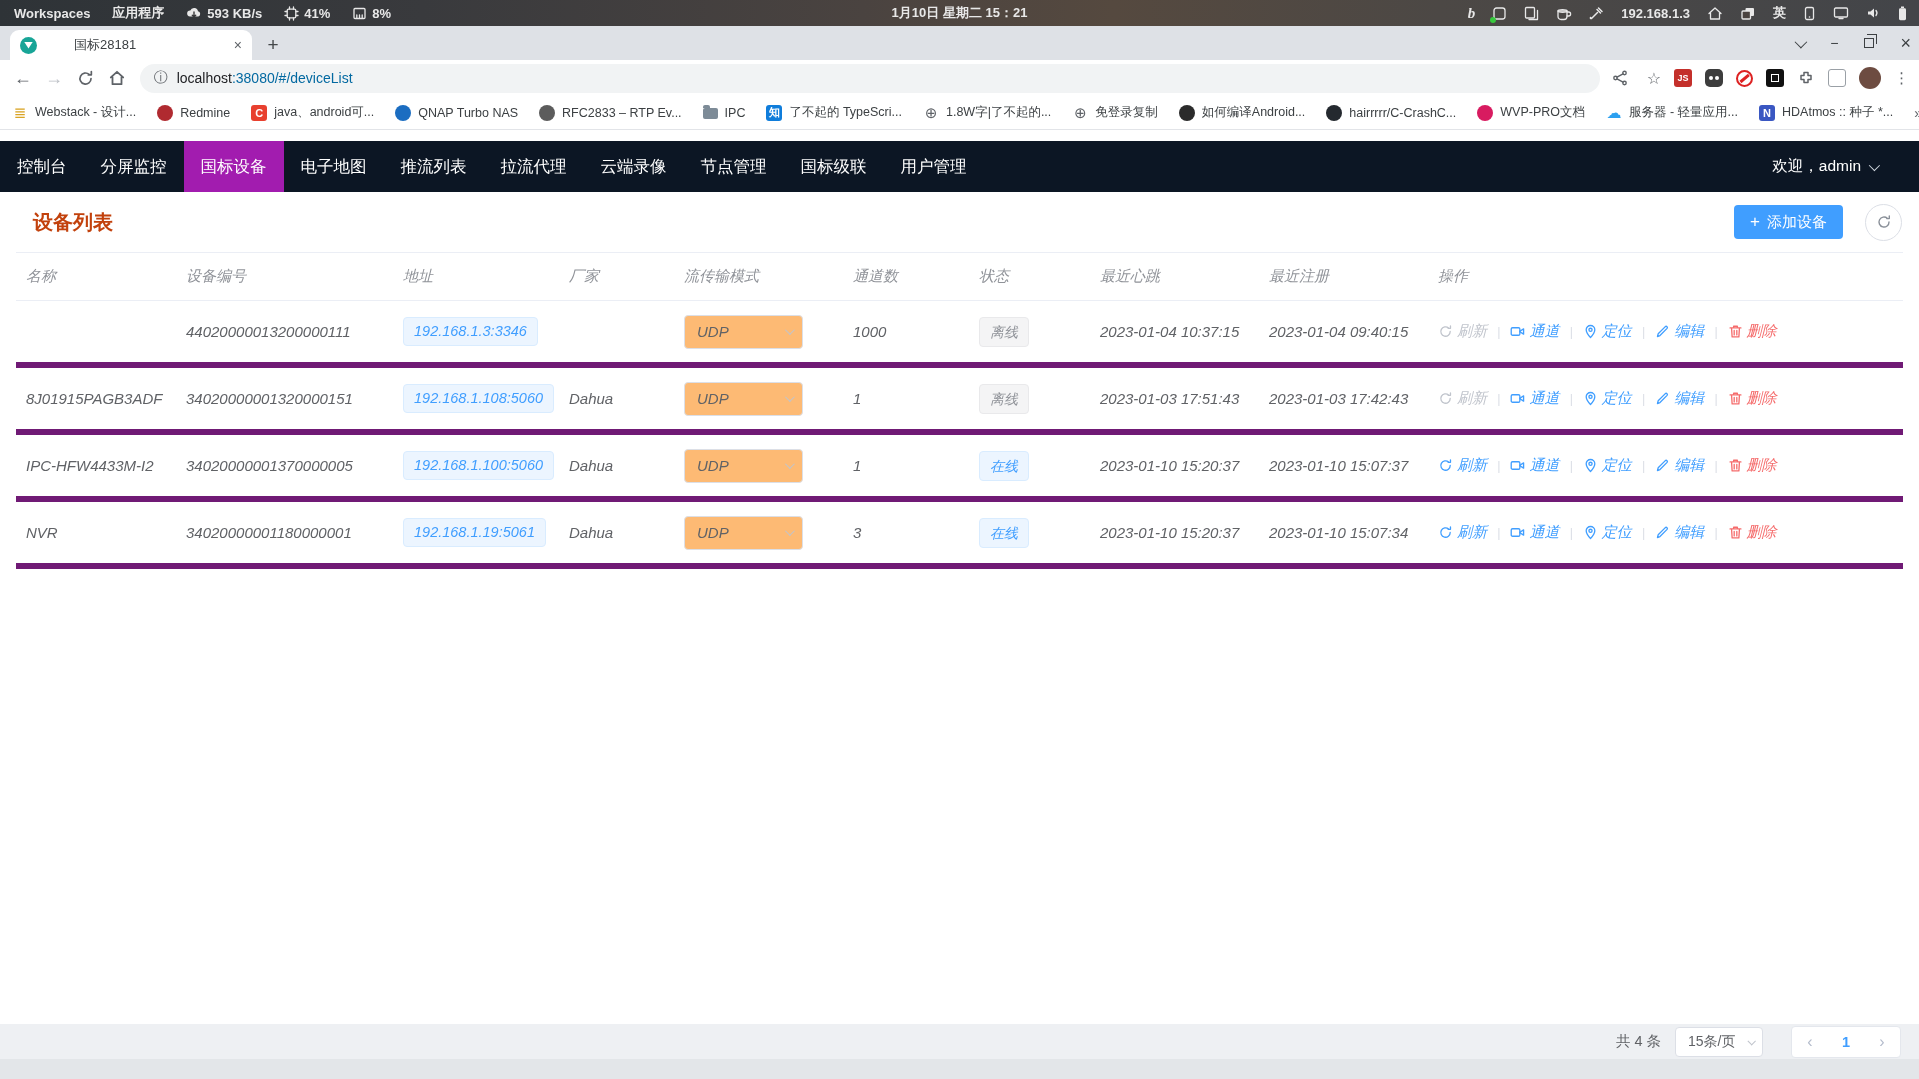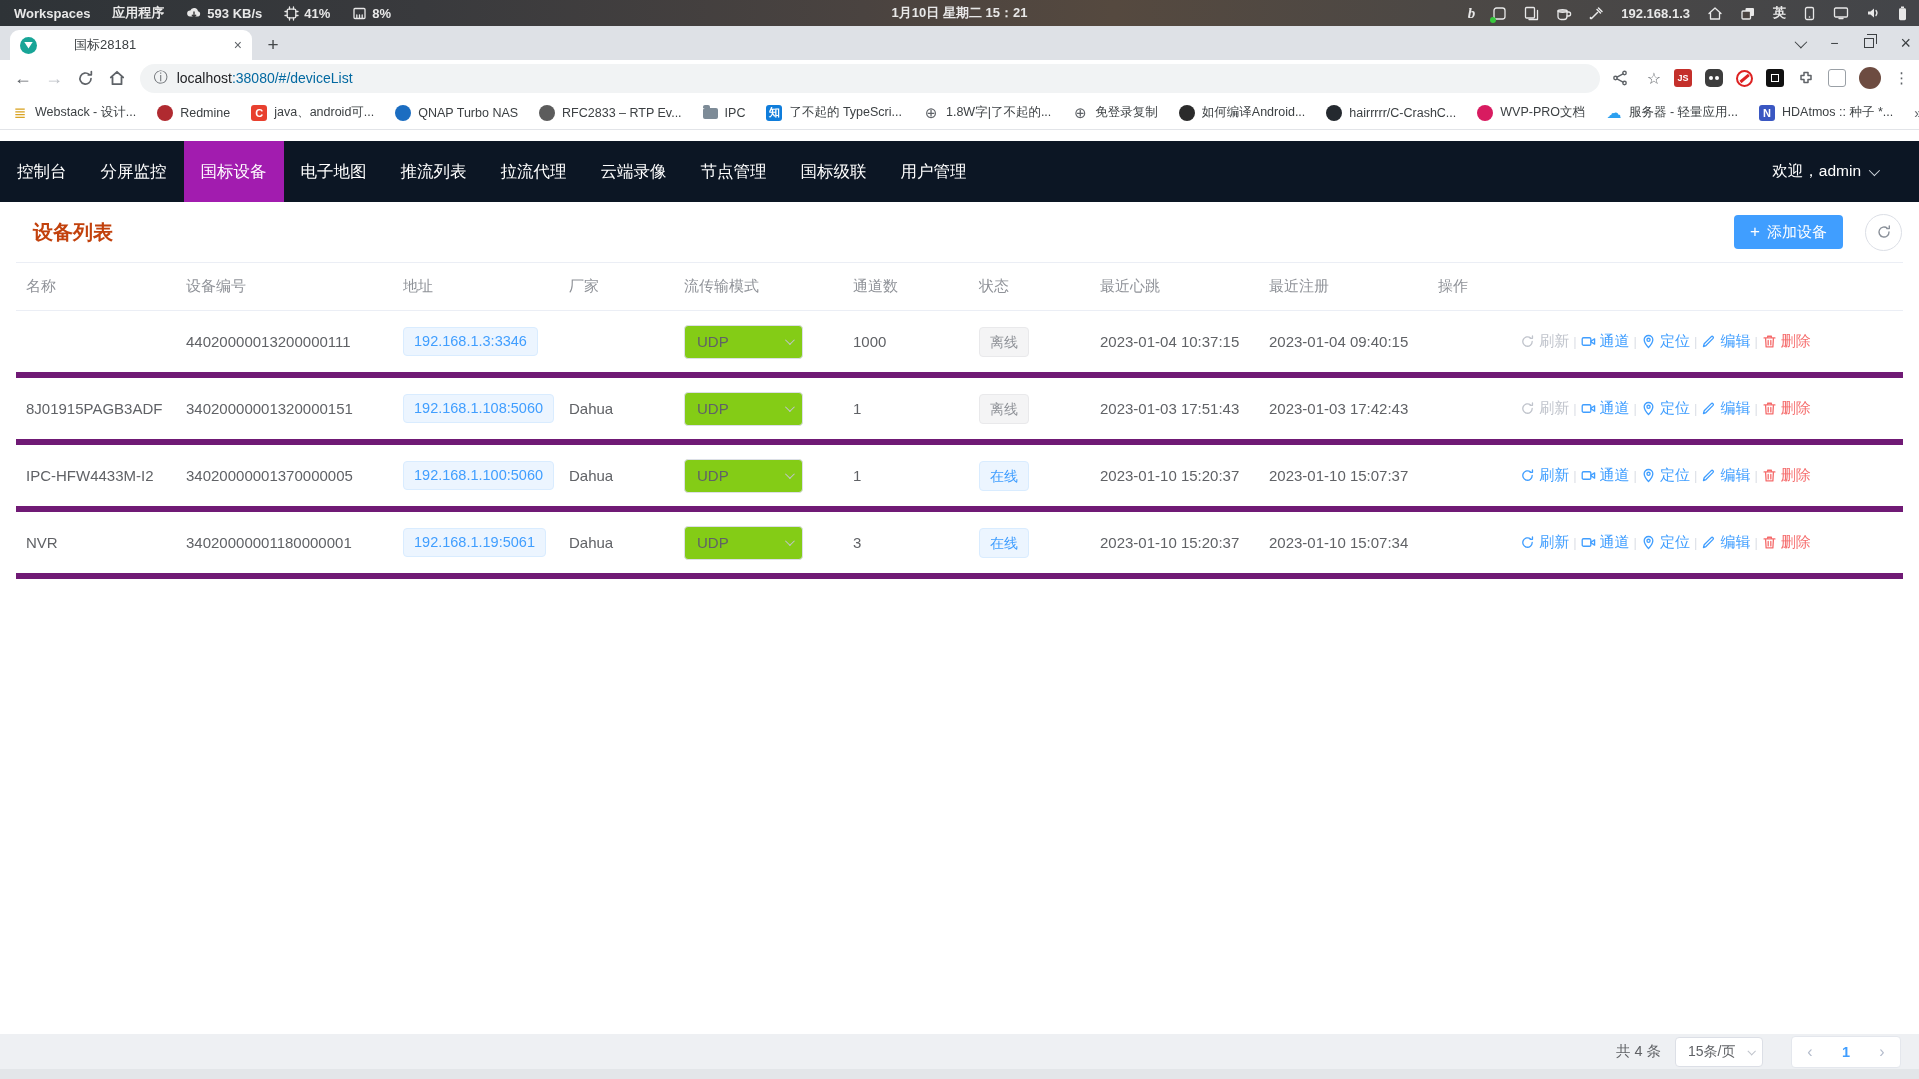--- a/index.html
+++ b/index.html
@@ -60,48 +60,48 @@
   .bm-ic.circle { border-radius:50%; } .bm-ic.rounded { border-radius:3px; }
   .bm-ic.plain { font-size:15px; font-weight:400; }
   .bm-ic.folder { width:15px; height:11px; border-radius:2px; position:relative; margin-top:2px; }
   .bm-ic.folder::before { content:""; position:absolute; top:-3px; left:0; width:7px; height:3px; background:inherit; border-radius:2px 2px 0 0; }
   .bm-overflow { margin-left:auto; color:#5f6368; font-size:14px; }
 
   
   .gap-strip { height:11px; background:#fff; }
 
   
-  .appnav { height:61px; background:#0c1624; display:flex; align-items:stretch; color:#fff; font-size:16.5px; }
+  .appnav { height:51px; background:#0c1624; display:flex; align-items:stretch; color:#fff; font-size:16.5px; }
   .nav-items { display:flex; align-items:stretch; }
   .nav-item { display:flex; align-items:center; padding:0 17px; cursor:pointer; }
   .nav-item.active { background:#a21caf; }
   .welcome { margin-left:auto; display:flex; align-items:center; gap:8px; padding-right:42px; font-size:15.5px; }
   .chev-sm { width:8px; height:8px; border-right:1.5px solid #cfd6dd; border-bottom:1.5px solid #cfd6dd; transform:rotate(45deg) translateY(-2px); }
 
   
   .page { background:#fff; }
   .page-header { height:60px; display:flex; align-items:center; padding:0 17px 0 33px; }
   .page-title { font-size:20px; font-weight:700; color:#c2410c; }
   .header-right { margin-left:auto; display:flex; align-items:center; gap:22px; }
   .btn-add { height:34px; background:#409eff; color:#fff; border:none; border-radius:4px; font-size:15px; padding:0 16px; display:flex; align-items:center; gap:7px; cursor:pointer; font-family:inherit; }
   .btn-refresh-circle { width:37px; height:37px; border-radius:50%; border:1px solid #dcdfe6; background:#fff; display:flex; align-items:center; justify-content:center; color:#8a9099; cursor:pointer; }
 
   
-  .tbl-wrap { margin:0 16px; }
+  .tbl-wrap { margin:0 16px;font-style:italic; }
   table.devices { width:100%; border-collapse:collapse; table-layout:fixed; font-size:15px; color:#606266; }
   table.devices thead th { height:48px; text-align:left; font-weight:500; color:#909399; border-top:1px solid #ebeef5; border-bottom:1px solid #ebeef5; padding:0 10px; font-size:15px; }
   table.devices tbody td { height:61px; border-bottom:6px solid #701a75; padding:0 10px; white-space:nowrap; overflow:hidden; }
   th:first-child, td:first-child { padding-left:17px; }
   .tag { display:inline-block; background:#ecf5ff; border:1px solid #d9ecff; color:#409eff; border-radius:4px; padding:6px 10px; font-size:14.5px; line-height:1; }
-  .select { width:119px; height:34px; border:1px solid #dcdfe6; border-radius:4px; background:#84cc16; display:flex; align-items:center; padding:0 10px 0 12px; color:#606266; cursor:pointer; }
+  .select { width:119px; height:34px; border:1px solid #dcdfe6; border-radius:4px; background:#fdba74; display:flex; align-items:center; padding:0 10px 0 12px; color:#606266; cursor:pointer; }
   .select .chev { margin-left:auto; width:7px; height:7px; border-right:1.4px solid #c0c4cc; border-bottom:1.4px solid #c0c4cc; transform:rotate(45deg) translateY(-2px); }
   .badge { display:inline-block; border-radius:4px; padding:7px 10px; font-size:14px; line-height:1; }
   .badge.off { background:#f4f4f5; border:1px solid #e9e9eb; color:#909399; }
   .badge.on  { background:#ecf5ff; border:1px solid #d9ecff; color:#409eff; }
-  .acts { display:flex; align-items:center; gap:4px; height:61px;justify-content:center; }
+  .acts { display:flex; align-items:center; gap:10px; height:61px; }
   .act { display:inline-flex; align-items:center; gap:4px; color:#409eff; cursor:pointer; text-decoration:none; font-size:15px; }
   .act.danger { color:#f56c6c; }
   .act.disabled { color:#c0c4cc; cursor:default; }
   .sep { color:#dcdfe6; font-size:13px; }
   .i14 { width:15px; height:15px; flex:none; }
 
   .filler { background:#fff; height:455px; }
 
   
   .pagibar { height:35px; background:#eef0f3; display:flex; align-items:center; justify-content:flex-end; gap:14px; padding-right:18px; font-size:14.5px; color:#606266; }

